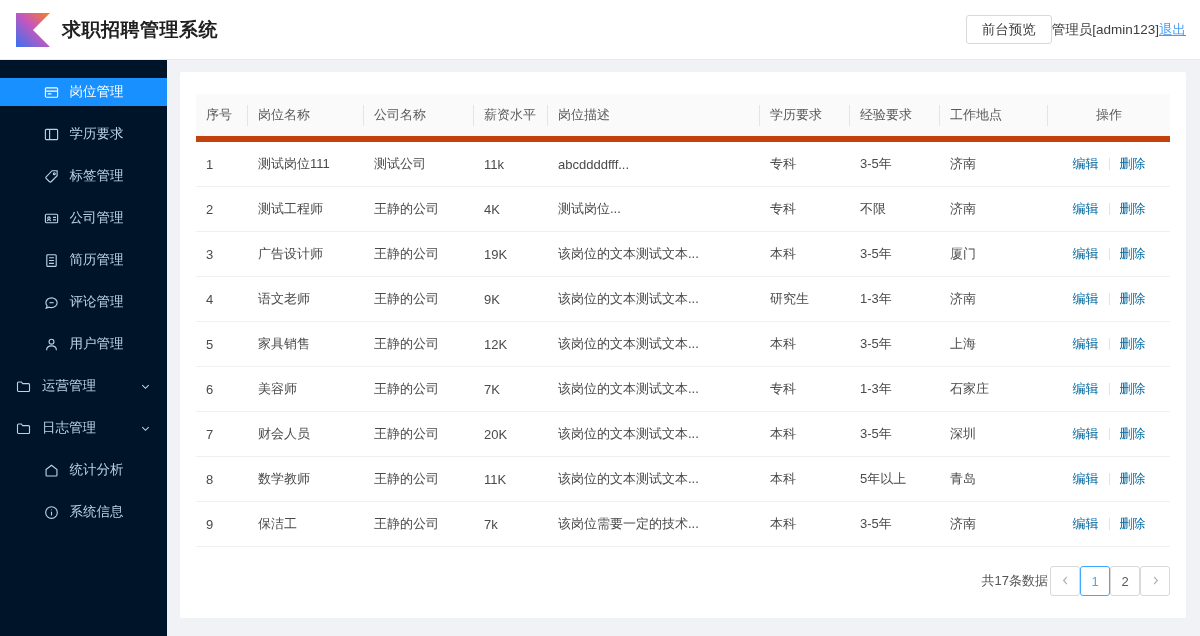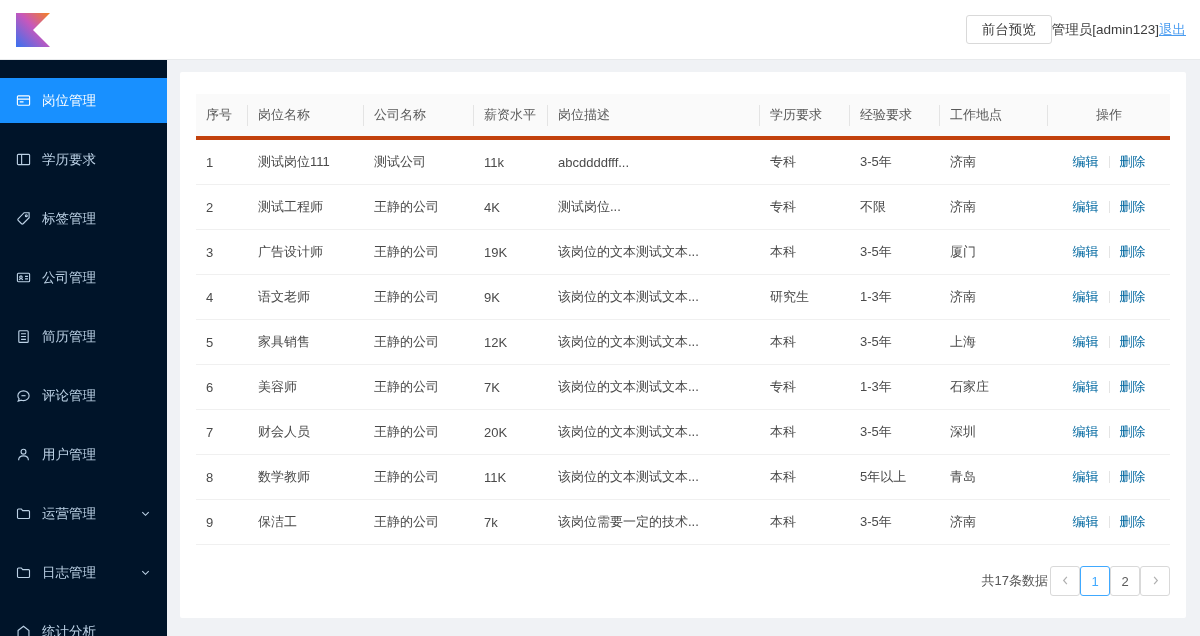--- a/index.html
+++ b/index.html
@@ -39,23 +39,23 @@
 
   
   .sidebar {
     position: absolute; top: 60px; left: 0;
     width: 167px; height: 576px;
     background: #001429;
     display: flex; flex-direction: column;
   }
   .menu { padding-top: 18px; flex: 1; }
   .menu-item {
-    height: 45px; display: flex; align-items: center;
+    height: 28px; display: flex; align-items: center;
     padding: 0 16px; color: #bcd2e6; font-size: 13.5px;
-    cursor: pointer; position: relative;
+    cursor: pointer; position: relative; justify-content: center;
   }
   .menu-item.active { background: #1890ff; color: #ffffff; }
   .menu-item .mi-icon {
     width: 15px; height: 15px; flex: 0 0 15px;
     margin-right: 11px; display: inline-flex;
     align-items: center; justify-content: center;
   }
   .menu-item .mi-icon svg { width: 15px; height: 15px; display: block; }
   .menu-item .mi-label { white-space: nowrap; }
   .menu-item .mi-arrow {
@@ -78,21 +78,21 @@
     padding: 22px 16px 0 16px;
     position: relative;
   }
 
   
   table.jobs { width: 974px; border-collapse: collapse; table-layout: fixed; }
   table.jobs thead th {
     background: #fafafa;
     font-size: 13px; font-weight: normal; color: #5a5a5a;
     text-align: left; padding: 12px 10px;
-    border-bottom: 4px solid #c2410c;
+    border-bottom: 6px solid #c2410c;
     position: relative;
   }
   table.jobs thead th::after {
     content: ""; position: absolute; right: 0; top: 25%;
     height: 50%; width: 1px; background: #e4e4e4;
   }
   table.jobs thead th:last-child::after { display: none; }
   table.jobs thead th.col-op { text-align: center; }
   table.jobs tbody td {
     font-size: 13px; color: #4a4a4a;
@@ -141,20 +141,21 @@
         <defs>
           <linearGradient id="kg" x1="100%" y1="0%" x2="0%" y2="100%">
             <stop offset="0%" stop-color="#f58220"></stop>
             <stop offset="45%" stop-color="#c757bc"></stop>
             <stop offset="100%" stop-color="#3772f0"></stop>
           </linearGradient>
         </defs>
         <polygon points="0,0 100,0 50,50 100,100 0,100" fill="url(#kg)"></polygon>
       </svg>
     </span>
+    <span class="brand-title">求职招聘管理系统</span>
   </div>
   <div class="header-right">
     <button class="preview-btn">前台预览</button>
     <span class="admin-name">管理员[admin123]</span>
     <span class="logout-link">退出</span>
   </div>
 </div>
 
 <div class="sidebar">
   <div class="menu">

